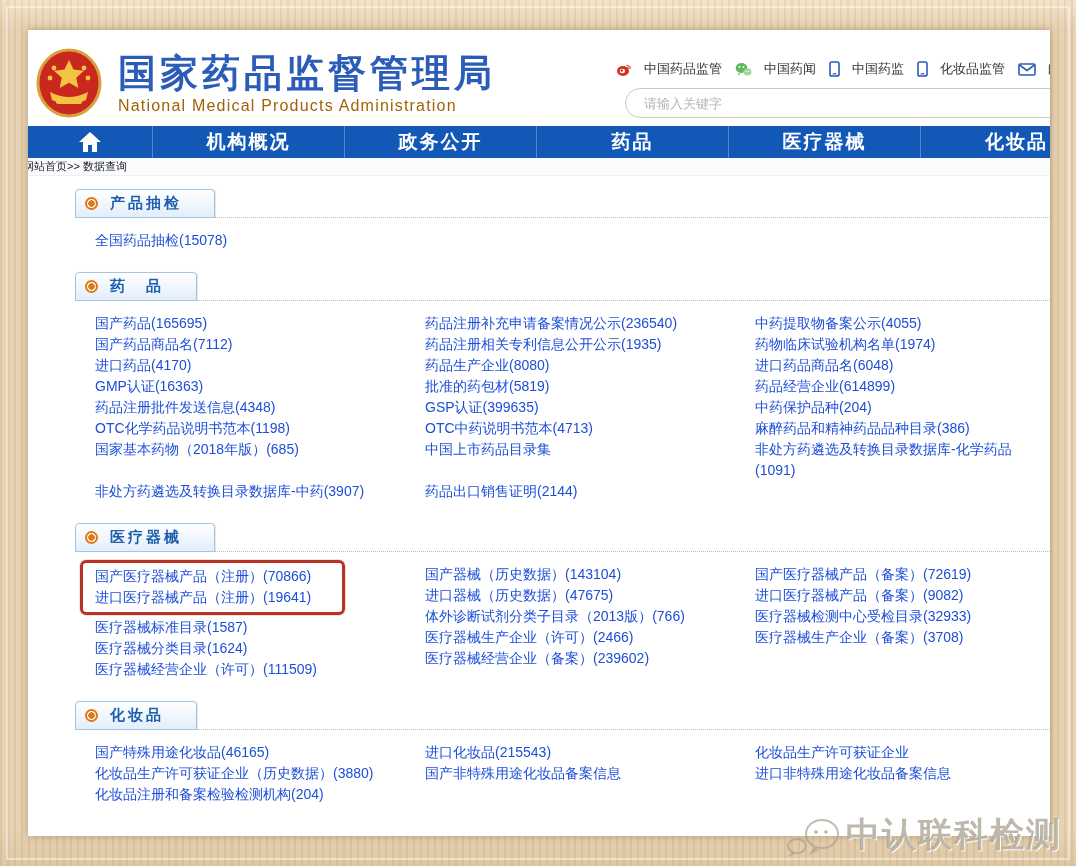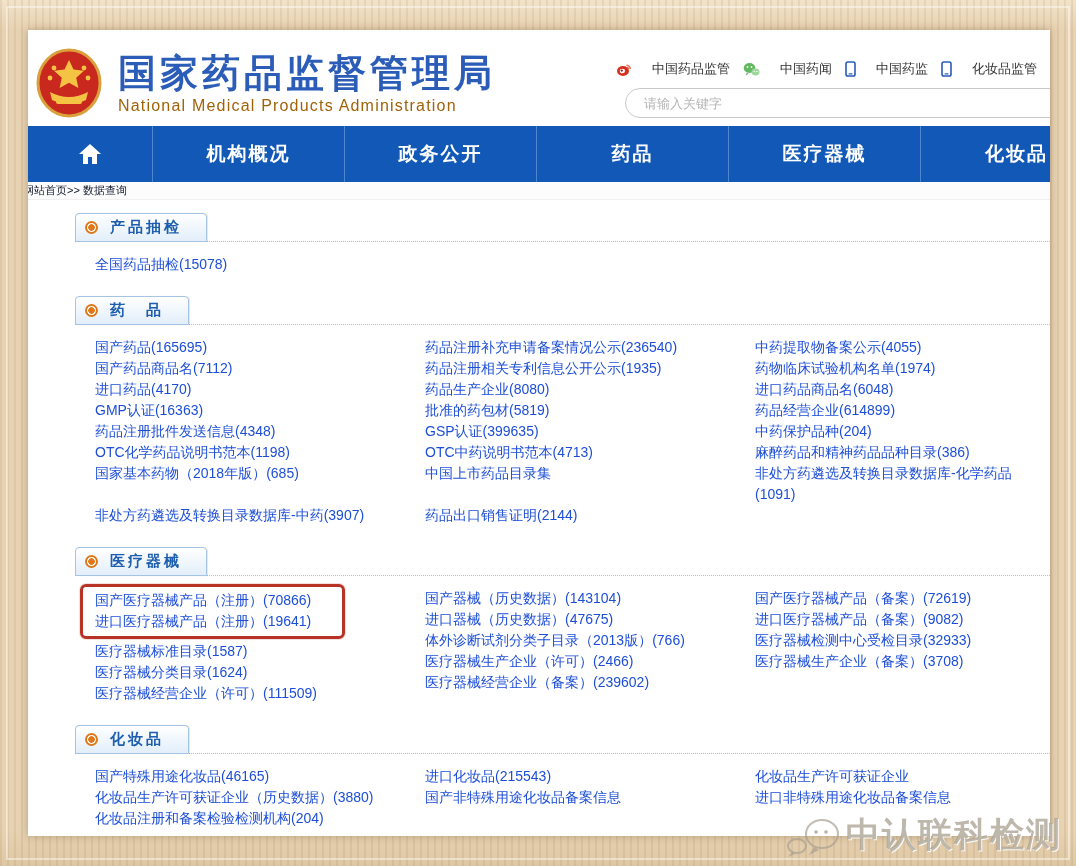--- a/index.html
+++ b/index.html
@@ -28,33 +28,33 @@
   }
 
   
   .header { position:relative; height:96px; background:#fff; }
   .brand { position:absolute; left:8px; top:18px; display:flex; align-items:center; }
   .emblem { width:66px; height:70px; margin-right:16px; }
   .brand-cn { font-size:38px; font-weight:bold; color:#2b5cb8; letter-spacing:4px; line-height:44px;}
   .brand-en { font-size:16px; color:#a16207; letter-spacing:1.2px; margin-top:2px; }
 
   .quick-links { position:absolute; left:588px; top:30px; width:480px; display:flex; align-items:center; gap:13px; white-space:nowrap; }
-  .qlink { display:inline-flex; align-items:center; gap:20px; font-size:13px; color:#333; cursor:pointer; }
+  .qlink { display:inline-flex; align-items:center; gap:12px; font-size:13px; color:#333; cursor:pointer; }
   .qlink svg { display:block; }
 
   .search-wrap { position:absolute; left:597px; top:58px; width:470px; }
   .search-input {
     width:100%; height:30px; border:1px solid #c9c9c9; border-radius:16px;
     padding:0 18px; font-size:13px; color:#666; outline:none;
     font-family:"Liberation Sans","DejaVu Sans",sans-serif;
   }
   .search-input::placeholder { color:#b5b5b5; }
 
   
-  .nav { display:flex; height:56px; background:#1158b7; }
+  .nav { display:flex; height:32px; background:#1158b7; }
   .nav-cell {
     display:flex; align-items:center; justify-content:center;
     color:#fff; font-size:19px; font-weight:bold; letter-spacing:2px;
     border-right:1px solid #4f86cf; cursor:pointer; flex:none;
   }
   .nav-home { width:125px; }
   .nav-item { width:192px; }
 
   
   .breadcrumb {
@@ -65,21 +65,21 @@
 
   
   .content { padding:12px 0 0 47px; }
   .section { margin-bottom:14px; }
   .tab-row { border-bottom:1px dotted #bdbdbd; padding-left:0; }
   .tab {
     display:inline-flex; align-items:center; position:relative; top:1px;
     border:1px solid #a5c3e2; border-radius:4px 4px 0 0;
     background:linear-gradient(#ffffff,#e2eefa);
     box-shadow:1px 0 1px rgba(0,0,0,.10);
-    padding:4px 24px 4px 9px; min-width:102px; cursor:default;
+    padding:4px 32px 4px 9px; min-width:102px; cursor:default;
   }
   .bullet {
     width:13px; height:13px; border-radius:50%;
     border:2px solid #e07818; margin-right:12px; flex:none;
     background:radial-gradient(circle,#e07818 0 3px,#fff 3.5px);
   }
   .tab-label { font-size:15px; font-weight:bold; color:#1d5fae; letter-spacing:3px; white-space:pre; }
 
   .body { display:flex; padding:12px 0 6px 20px; }
   .col { flex:none; }

